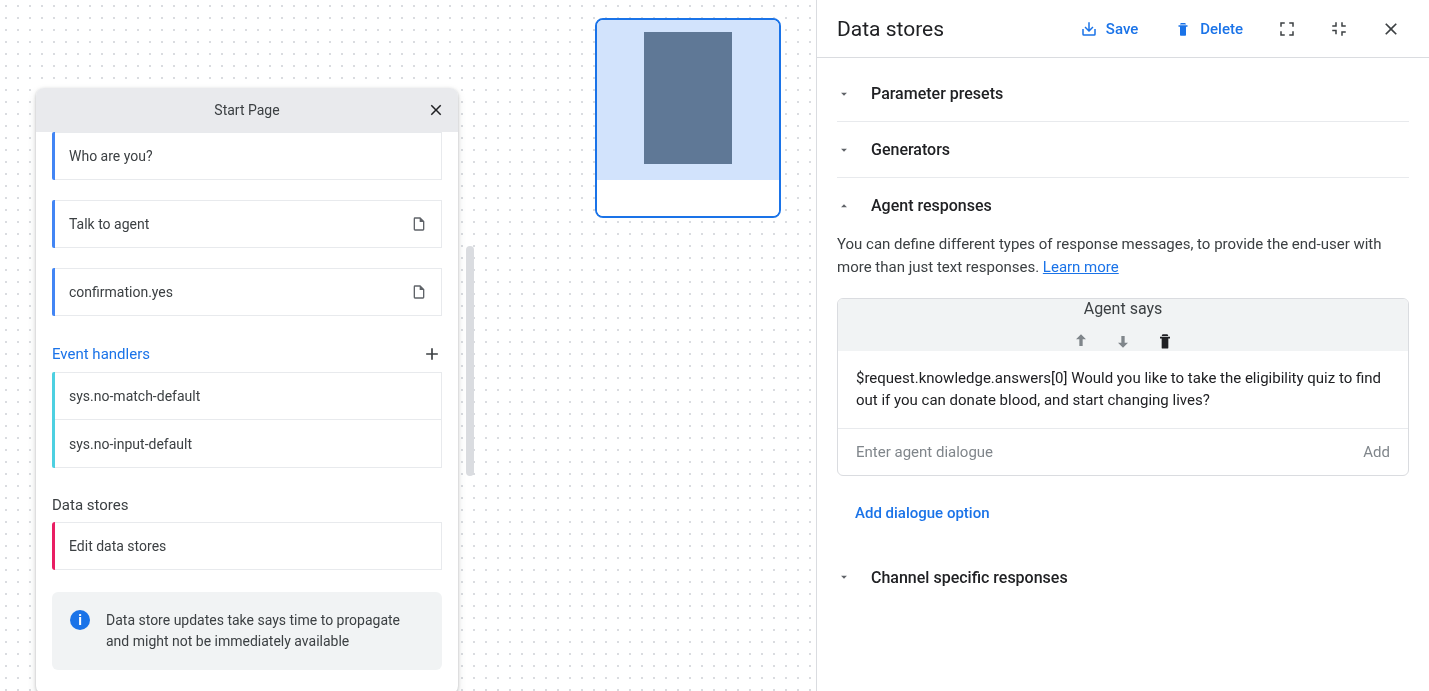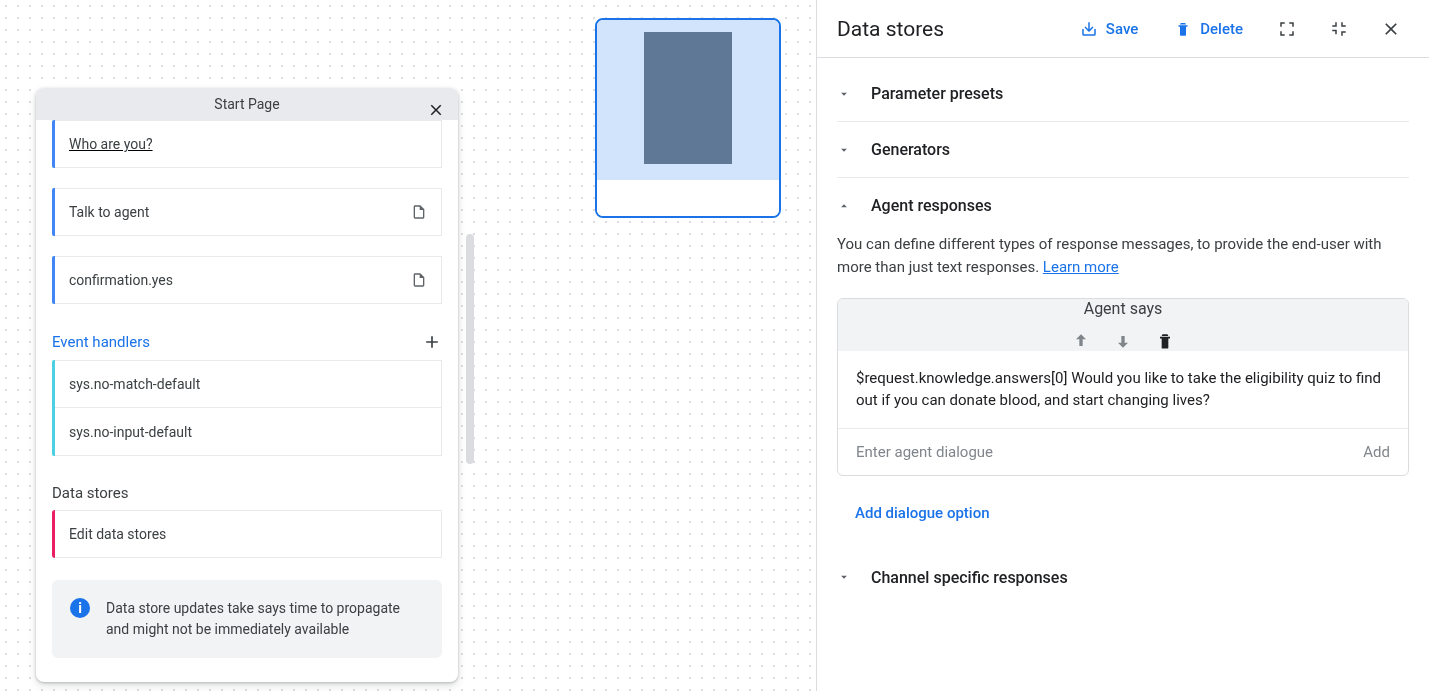--- a/index.html
+++ b/index.html
@@ -22,21 +22,21 @@
     left: 36px;
     top: 88px;
     width: 422px;
     background: #fff;
     border-radius: 8px;
     box-shadow: 0 1px 3px rgba(60,64,67,.3), 0 4px 8px rgba(60,64,67,.15);
     overflow: visible;
   }
 
   .page-card-header {
-    height: 32px;
+    height: 44px;
     background: #e9eaed;
     border-top-left-radius: 8px;
     border-top-right-radius: 8px;
     display: flex;
     align-items: center;
     justify-content: center;
     position: relative;
   }
   .page-card-title { font-size: 14px; color: #3c4043; }
   .page-card-close {
@@ -222,21 +222,21 @@
       <span class="page-card-close">
         <svg width="18" height="18" viewBox="0 0 24 24">
             <path d="M19 6.41 17.59 5 12 10.59 6.41 5 5 6.41 10.59 12 5 17.59 6.41 19 12 13.41 17.59 19 19 17.59 13.41 12z" fill="#202124"></path>
           </svg>
       </span>
     </div>
 
     <div class="page-card-body">
       <div class="page-scrollbar"></div>
 
-      <div class="topelems" style="margin-top:0;text-decoration:underline;">
+      <div class="topelems" style="margin-top:0;">
         <div class="row">
           <span>Who are you?</span>
         </div>
       </div>
       <div class="topelems">
         <div class="row">
           <span>Talk to agent</span>
           <span class="doc-icon">
             <svg class="doc-svg" viewBox="0 0 24 24">
                 <path fill="#5f6368" d="M14 2H6a2 2 0 0 0-2 2v16a2 2 0 0 0 2 2h12a2 2 0 0 0 2-2V8zM6 20V4h7v5h5v11z"></path>

